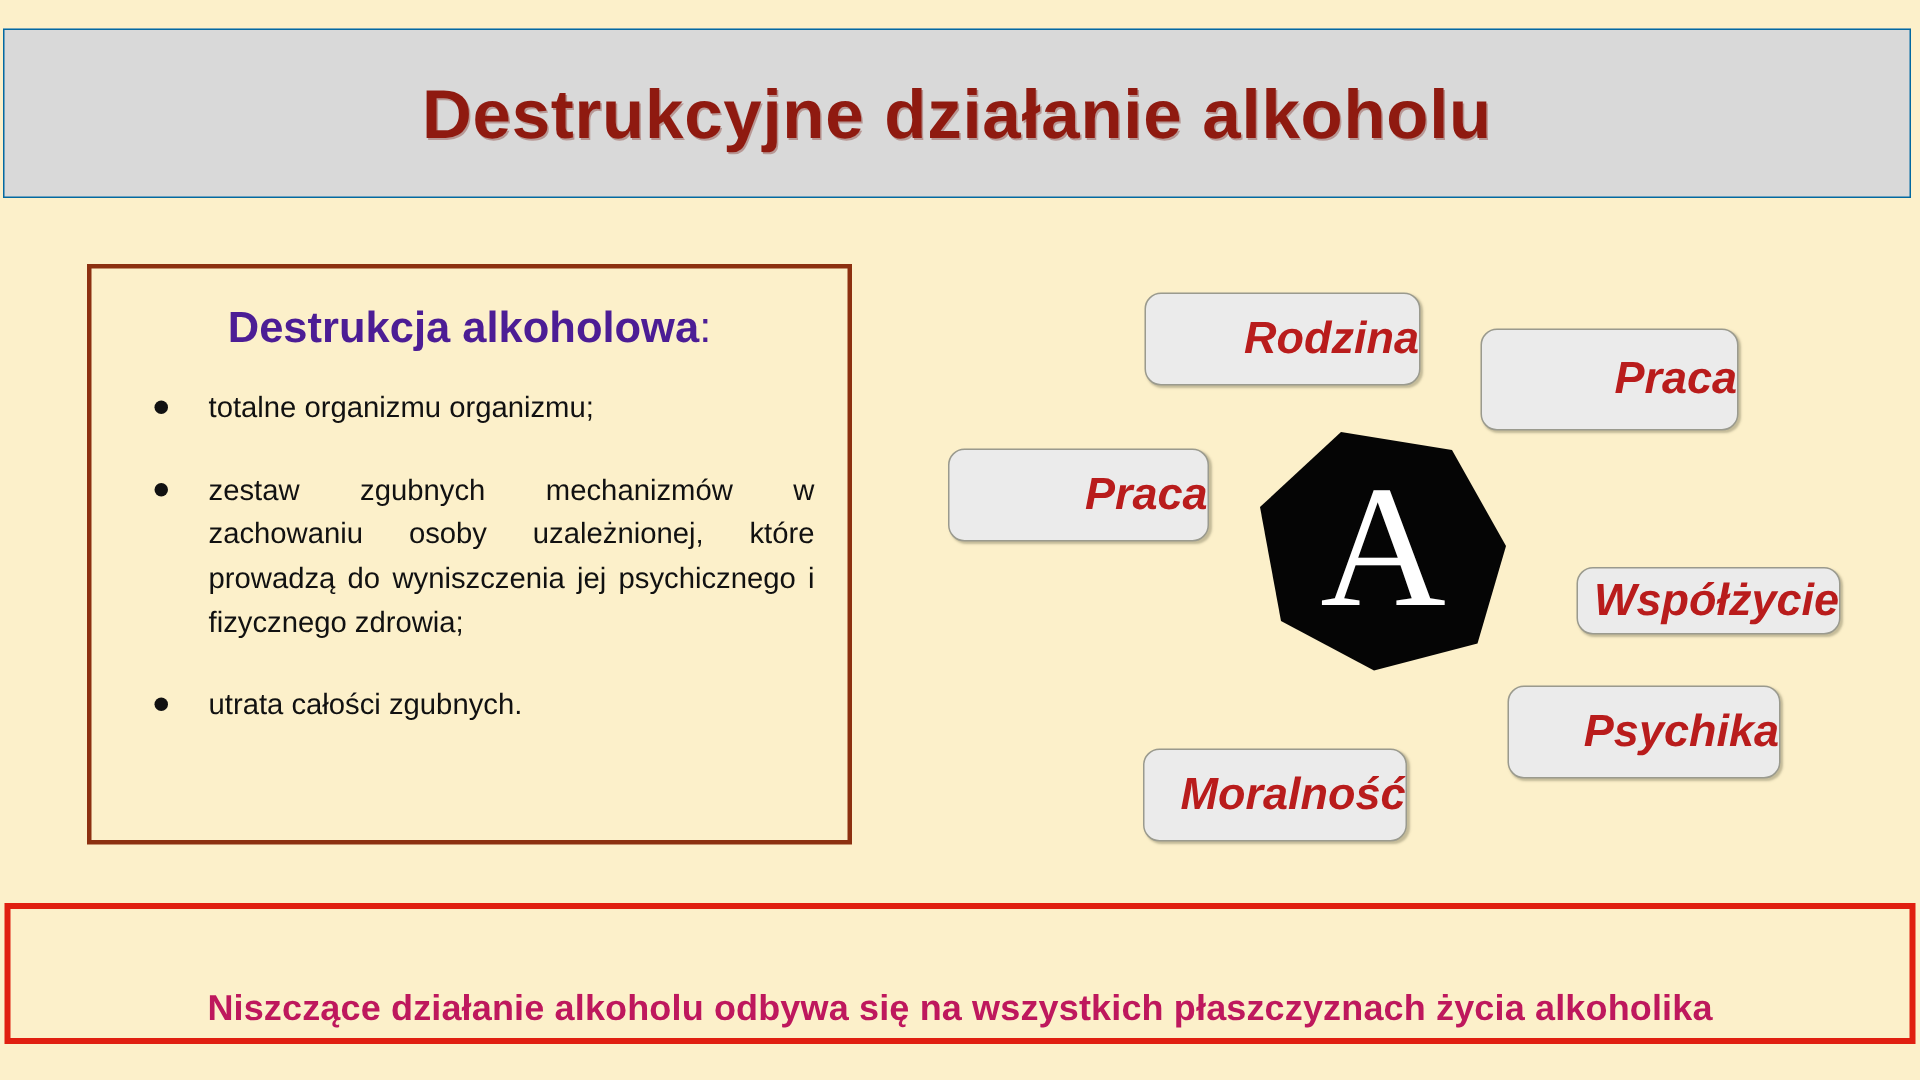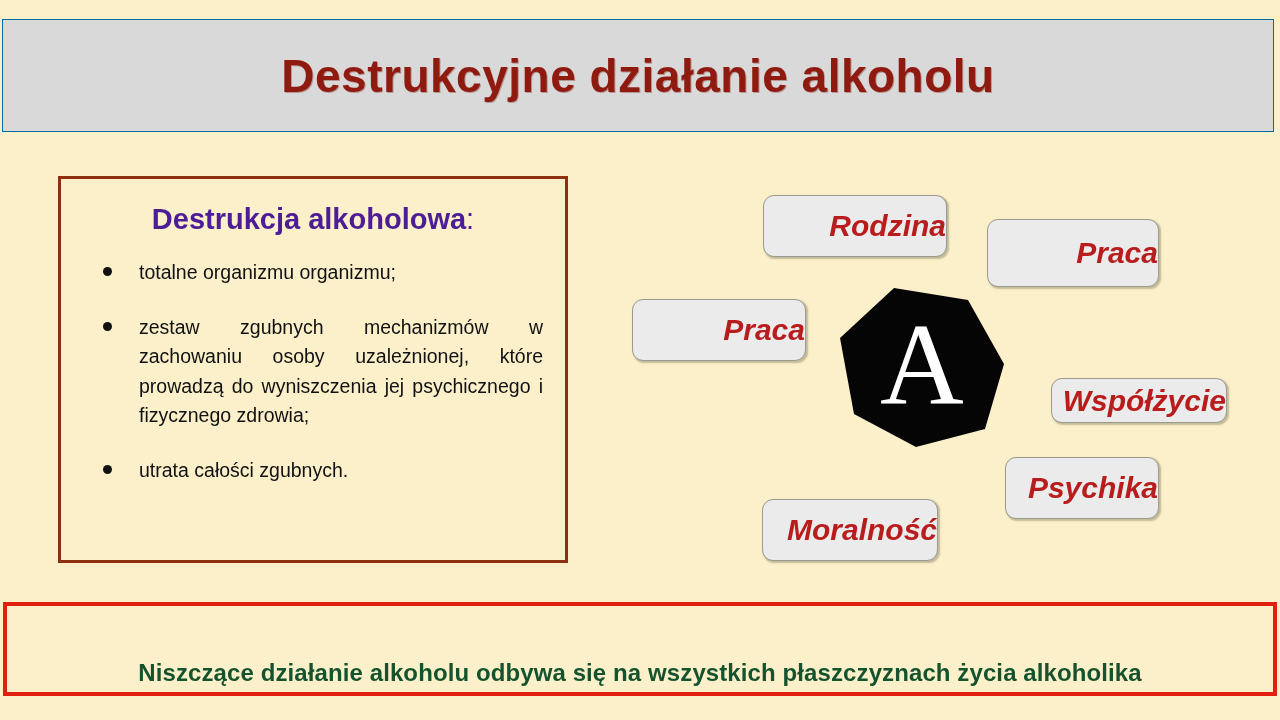--- a/index.html
+++ b/index.html
@@ -165,21 +165,21 @@
     box-sizing: border-box;
     background: #fcf0ca;
     border: 4px solid #e01f10;
     display: flex;
     align-items: center;
     justify-content: center;
   }
   #bottom-banner-text {
     font-size: 24px;
     font-weight: bold;
-    color: #14532d;
+    color: #be185d;
     white-space: nowrap;
     letter-spacing: 0.1px;
     margin-top: 48px;
   }
 </style>
 </head>
 <body>
 
 <div id="slide">
 
@@ -218,21 +218,21 @@
 
     <div class="node-box" style="left:42px; top:123px; width:174px; height:62px;">
       <span>Praca</span>
     </div>
 
     <div class="node-box" style="left:461px; top:162px; width:176px; height:45px;margin-top:40px;">
       <span>Współżycie</span>
     </div>
 
 
-    <div class="node-box" style="left:415px; top:281px; width:154px; height:62px;">
+    <div class="node-box" style="left:415px; top:281px; width:182px; height:62px;">
       <span>Psychika</span>
     </div>
 
     <div class="node-box" style="left:172px; top:323px; width:176px; height:62px;">
       <span>Moralność</span>
     </div>
 
     <div id="center-node">
       <svg viewBox="0 0 168 162">
         <polygon points="56,2 130,14 166,78 147,143 78,161 16,128 2,52" fill="#050505"></polygon>

